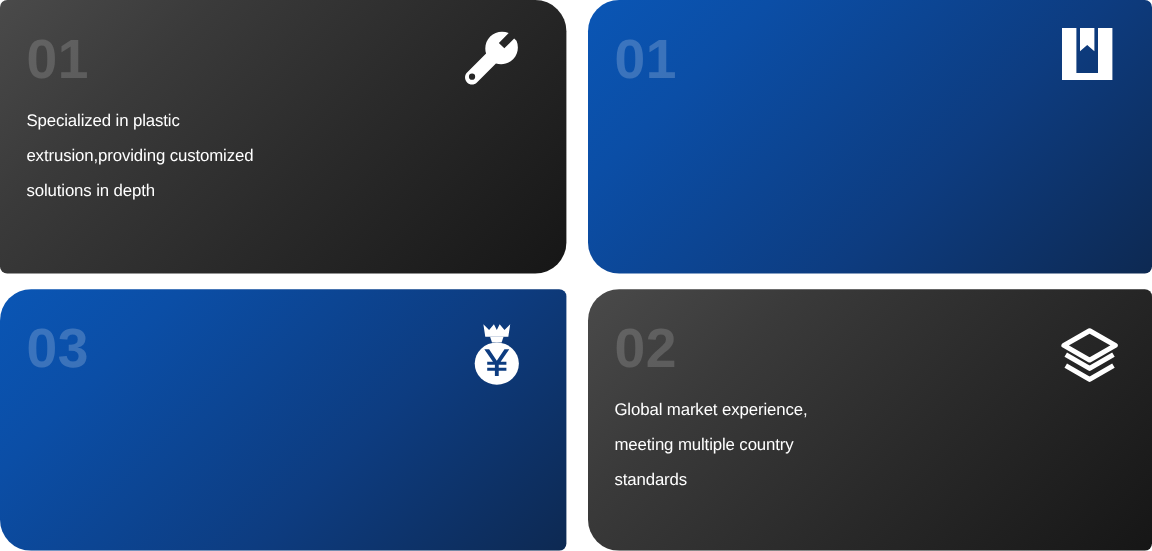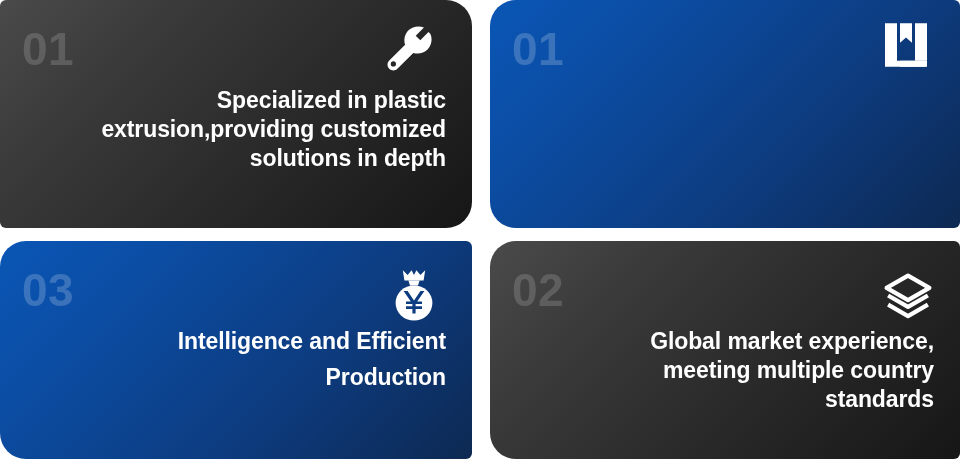--- a/index.html
+++ b/index.html
@@ -50,28 +50,27 @@
     letter-spacing: 0.5px;
     line-height: 1;
     margin-bottom: 14px;
     user-select: none;
   }
   .theme-dark  .card-number { color: rgba(255,255,255,0.16); }
   .theme-blue  .card-number { color: rgba(255,255,255,0.20); }
 
   
   .card-text {
-    font-size: 23px;
-    font-weight: 700;
+    font-size: 14px;
+    font-weight: 400;
     line-height: 29px;
     color: #ffffff;
     letter-spacing: -0.1px;
     max-width: 430px;
     white-space: pre-line;
-    text-align: right;
   }
   .card-03 .card-number { margin-bottom: 10px; }
   .card-03 .card-text { line-height: 36px; }
 
   
   .card-icon {
     position: absolute;
     right: 26px;
     top: 26px;
     width: 52px;
@@ -121,22 +120,20 @@
 
         <path d="M24 0 h16 v26 l-8 -7 l-8 7 Z"></path>
 
         <path d="M24 50 h36 v8 H24 Z"></path>
       </svg>
     </span>
   </div>
 
   <div class="feature-card card-03 theme-blue">
     <div class="card-number">03</div>
-    <div class="card-text">Intelligence and Efficient
-Production</div>
     <span class="card-icon">
       <svg width="52" height="56" viewBox="0 0 64 70" fill="#ffffff">
 
         <path d="M18 4 l6 6 l5 -6 l3 6 l3 -6 l5 6 l6 -6 l-2 13 H20 Z"></path>
 
         <path d="M25 17 h14 l-2 6 H27 Z"></path>
 
         <ellipse cx="32" cy="45" rx="23" ry="22"></ellipse>
 
         <g fill="#0d3c80">

